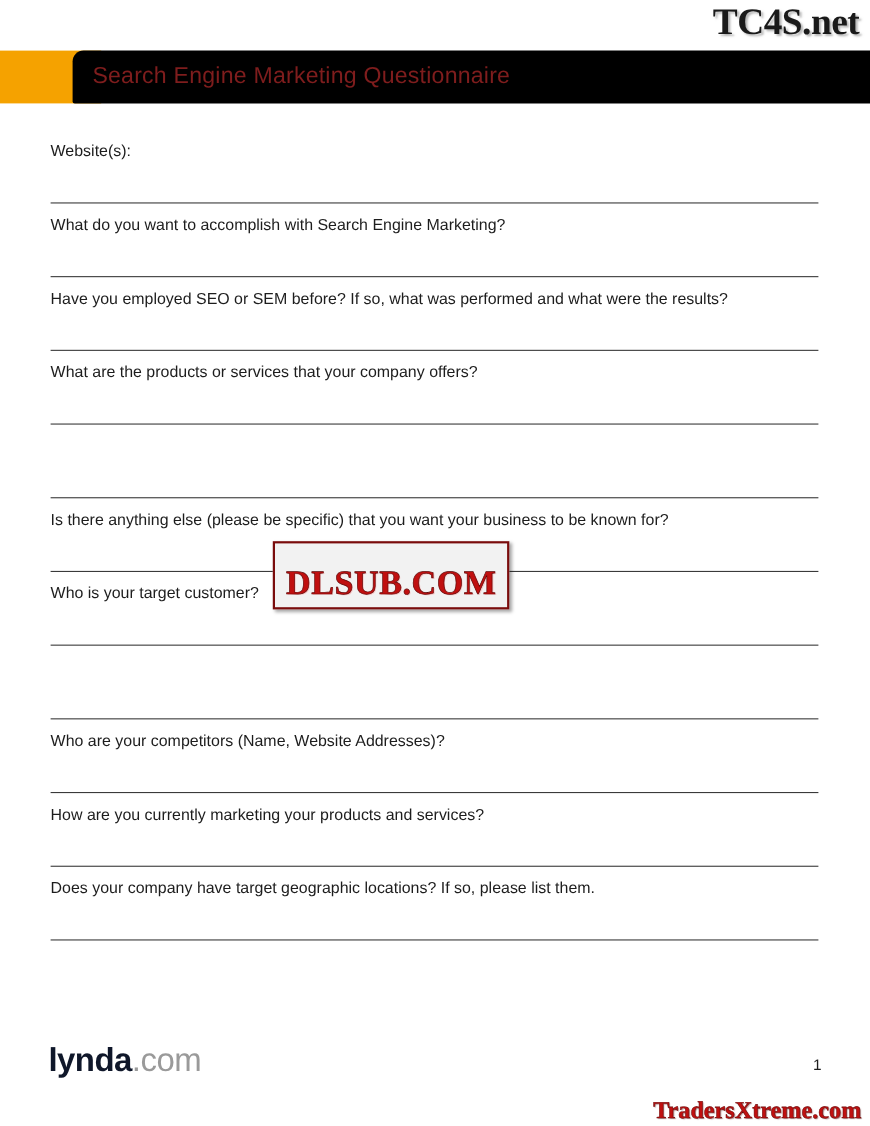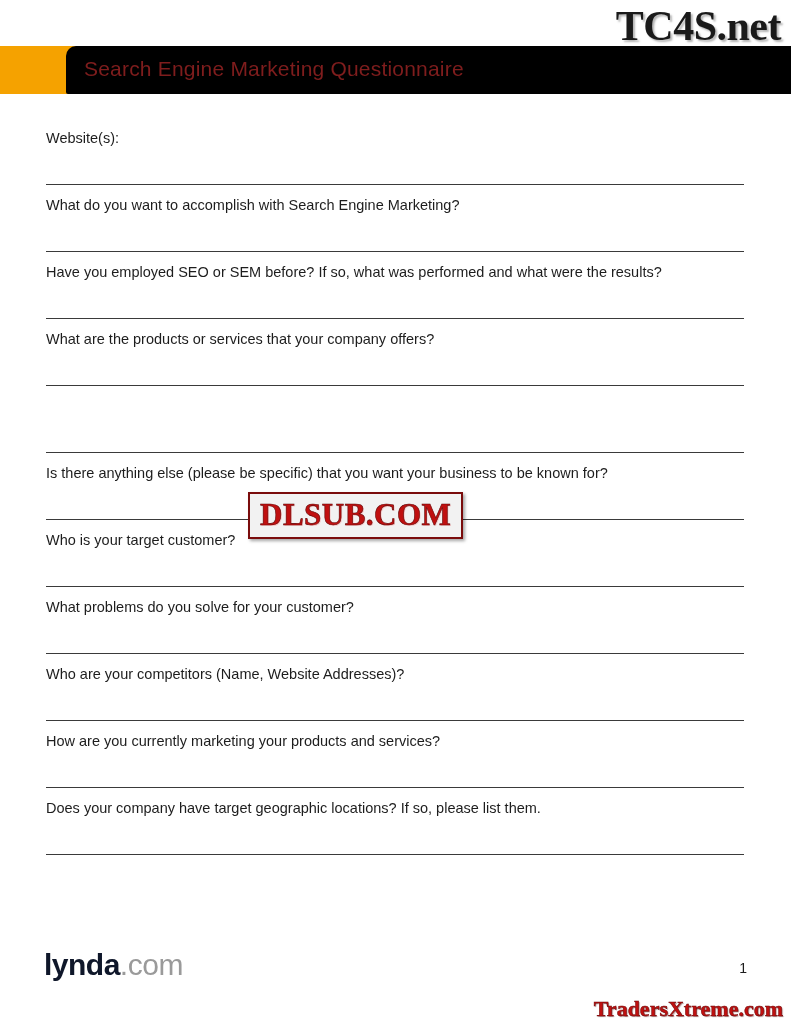--- a/index.html
+++ b/index.html
@@ -15,21 +15,21 @@
     overflow: hidden;
   }
 
   
   .top-watermark {
     position: absolute;
     top: 2px;
     right: 10px;
     font-family: "Liberation Serif", serif;
     font-weight: bold;
-    font-size: 42px;
+    font-size: 34px;
     color: #1a1a1a;
     letter-spacing: -0.5px;
     text-shadow: 2px 2px 2px rgba(120,120,120,0.55);
     z-index: 6;
   }
 
   
   .header-wrap {
     position: absolute;
     top: 46px;
@@ -101,21 +101,21 @@
     left: 248px;
     top: 492px;
     z-index: 5;
     font-family: "Liberation Serif", serif;
     font-weight: bold;
     font-size: 31px;
     letter-spacing: 0.5px;
     color: #c01010;
     background: #f2f2f2;
     border: 2px solid #7a0c0c;
-    padding: 3px 10px 4px 10px;
+    padding: 18px 10px 4px 10px;
     box-shadow: 2px 2px 3px rgba(0,0,0,0.35);
     -webkit-text-stroke: 0.6px #5d0606;
     text-shadow: 1px 1px 0 #f6c9c9;
   }
 
   
   .footer-logo {
     position: absolute;
     left: 44px;
     bottom: 42px;
@@ -192,21 +192,20 @@
     <div class="field-label">Is there anything else (please be specific) that you want your business to be known for?</div>
     <div class="field-rule"></div>
   </div>
 
   <div class="field">
     <div class="field-label">Who is your target customer?</div>
     <div class="field-rule"></div>
   </div>
 
   <div class="field">
-    <div class="field-label">What problems do you solve for your customer?</div>
     <div class="field-rule"></div>
   </div>
 
   <div class="field">
     <div class="field-label">Who are your competitors (Name, Website Addresses)?</div>
     <div class="field-rule"></div>
   </div>
 
   <div class="field">
     <div class="field-label">How are you currently marketing your products and services?</div>

